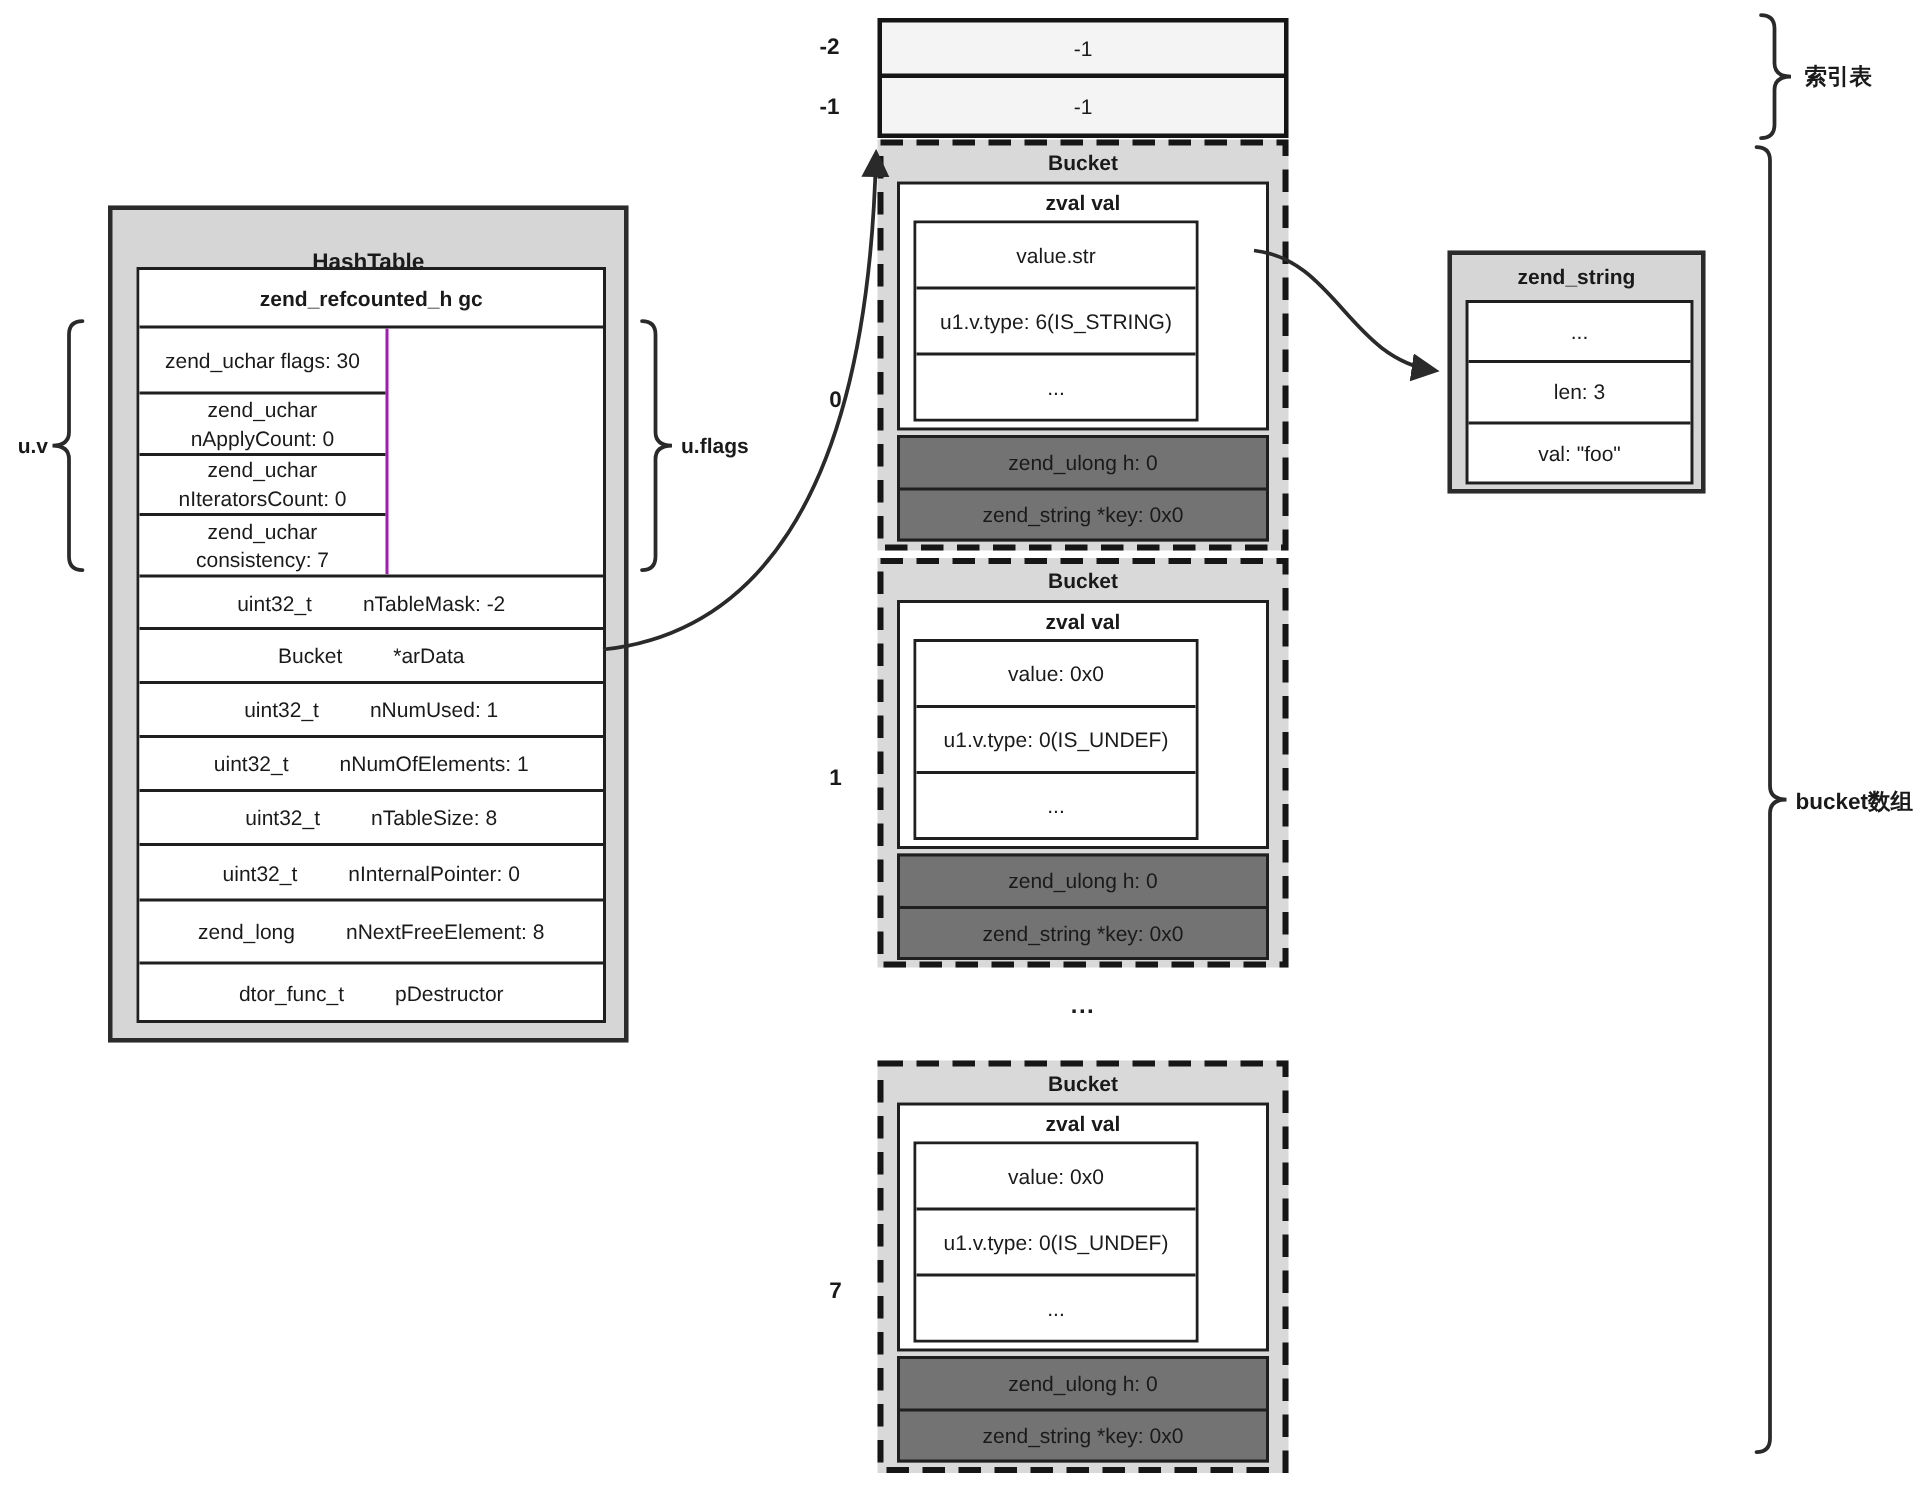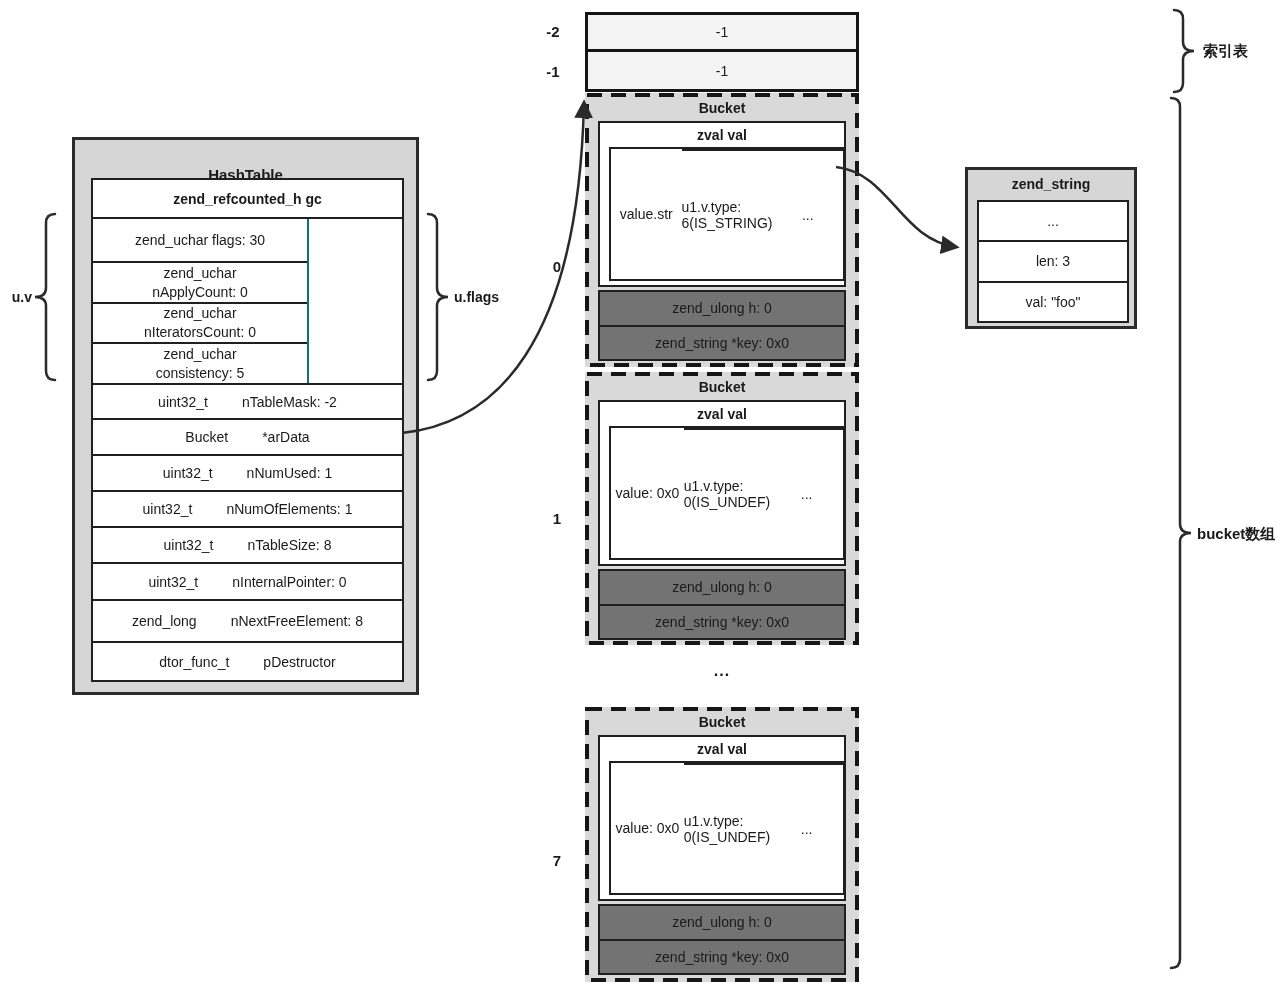--- a/index.html
+++ b/index.html
@@ -15,41 +15,41 @@
   .frame-title { text-align:center; font-weight:bold; font-size:15px; padding-top:26px; }
 
   
   .ht-table { position:absolute; left:16px; top:38px; width:313px; height:504px;
               background:#ffffff; border:2px solid #1f1f1f; display:flex; flex-direction:column; }
   .ht-sec { border-top:2px solid #1f1f1f; background:#fff; }
   .ht-sec:first-child { border-top:none; }
   .cell-center { display:flex; align-items:center; justify-content:center; font-size:14px; }
   .pair { display:flex; align-items:center; justify-content:center; gap:34px; font-size:14px; }
   .uv-group { display:flex; }
-  .uv-col { width:216px; border-right:2px solid #0f766e; display:flex; flex-direction:column; }
+  .uv-col { width:166px; border-right:2px solid #a21caf; display:flex; flex-direction:column; }
   .uv-row { border-top:2px solid #1f1f1f; display:flex; flex-direction:column;
             align-items:center; justify-content:center; font-size:14px; line-height:19px; }
   .uv-row:first-child { border-top:none; }
   .flags-cell { flex:1; display:flex; align-items:center; justify-content:center; font-size:14px; }
 
   
   .idx { position:absolute; left:585px; top:12px; width:274px; height:80px;
          border:3px solid #151515; background:#f4f4f4; }
   .idx-row { height:37px; display:flex; align-items:center; justify-content:center; font-size:14px; }
   .idx-row:first-child { border-bottom:3px solid #151515; }
 
   
   .bucket { position:absolute; left:585px; width:274px; background:#d9d9d9; }
   .bucket-title { text-align:center; font-weight:bold; font-size:14px; padding-top:7px; }
   .zval-box { position:absolute; left:13px; top:28px; width:248px; height:166px;
               background:#ffffff; border:2px solid #1f1f1f; }
   .zval-title { height:24px; display:flex; align-items:center; justify-content:center;
                 font-weight:bold; font-size:14px; }
-  .zval-rows { position:absolute; left:9px; top:24px; width:236px; height:134px;
-               border:2px solid #1f1f1f; display:flex; flex-direction:row; }
+  .zval-rows { position:absolute; left:9px; top:24px; width:190px; height:134px;
+               border:2px solid #1f1f1f; display:flex; flex-direction:column; }
   .zval-row { flex:1; border-top:2px solid #1f1f1f; display:flex; align-items:center;
               justify-content:center; font-size:14px; background:#fff; }
   .zval-row:first-child { border-top:none; }
   .hkey-box { position:absolute; left:13px; top:197px; width:248px; height:71px;
               background:#737373; border:2px solid #1f1f1f; display:flex; flex-direction:column; }
   .hkey-row { flex:1; border-top:2px solid #1f1f1f; display:flex; align-items:center;
               justify-content:center; font-size:14px; }
   .hkey-row:first-child { border-top:none; }
 
   
@@ -94,21 +94,21 @@
           <div class="uv-row" style="flex:40;">
             <span>zend_uchar</span>
             <span>nApplyCount: 0</span>
           </div>
           <div class="uv-row" style="flex:40;">
             <span>zend_uchar</span>
             <span>nIteratorsCount: 0</span>
           </div>
           <div class="uv-row" style="flex:40;">
             <span>zend_uchar</span>
-            <span>consistency: 5</span>
+            <span>consistency: 7</span>
           </div>
         </div>
       </div>
 
       <div class="ht-sec pair" style="height:35px;">
         <span>uint32_t</span>
         <span>nTableMask: -2</span>
       </div>
       <div class="ht-sec pair" style="height:36px;">
         <span>Bucket</span>

